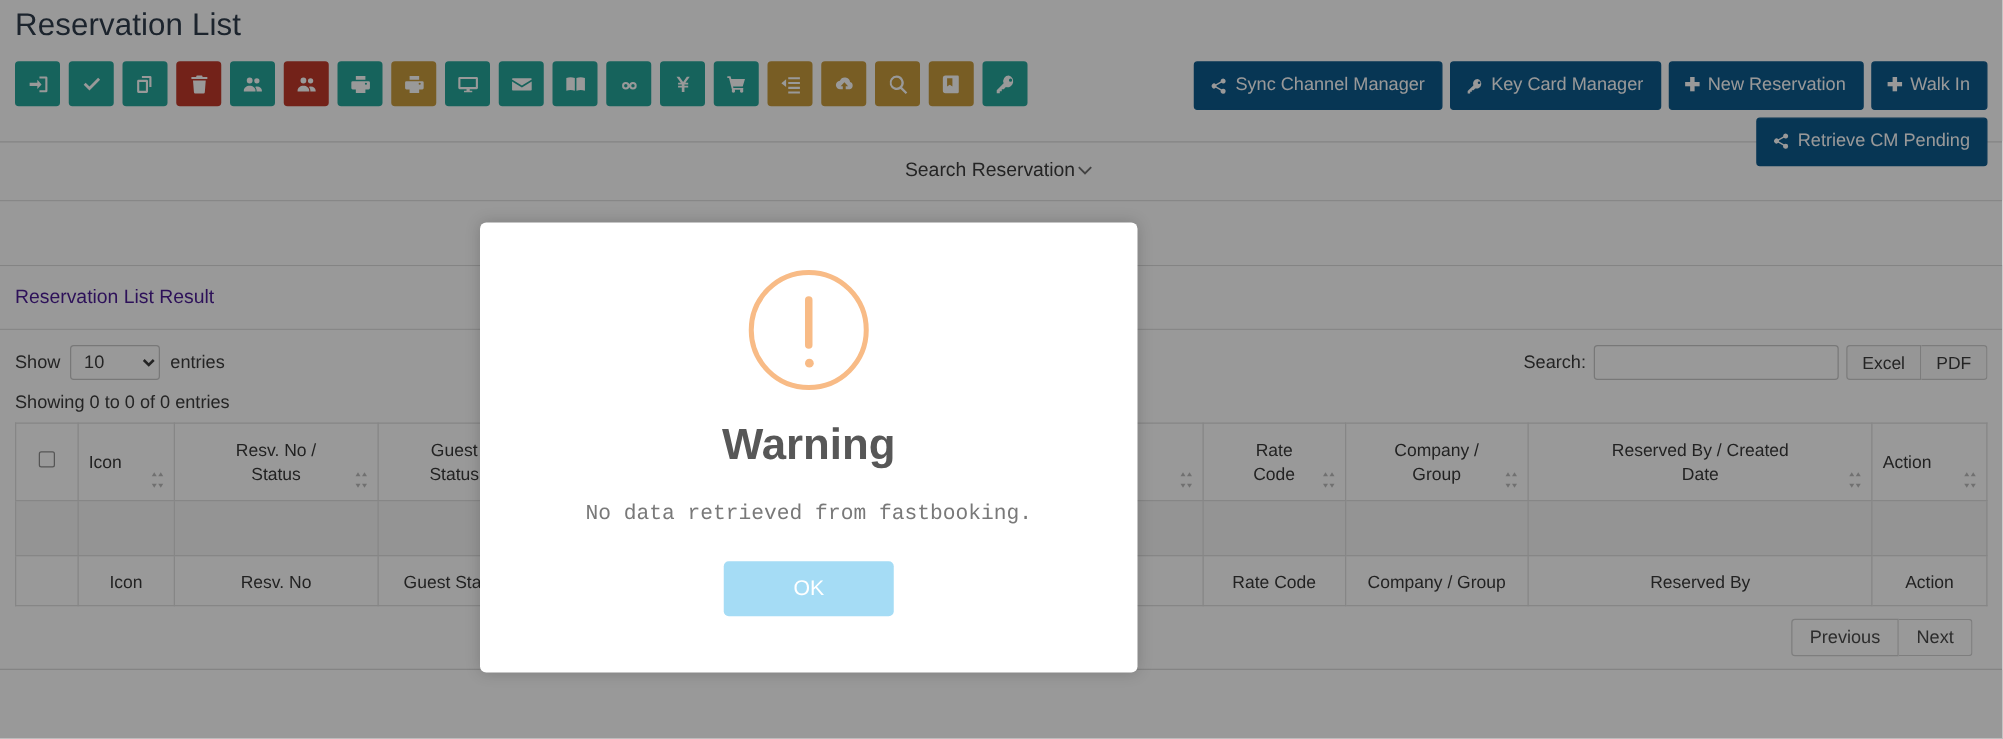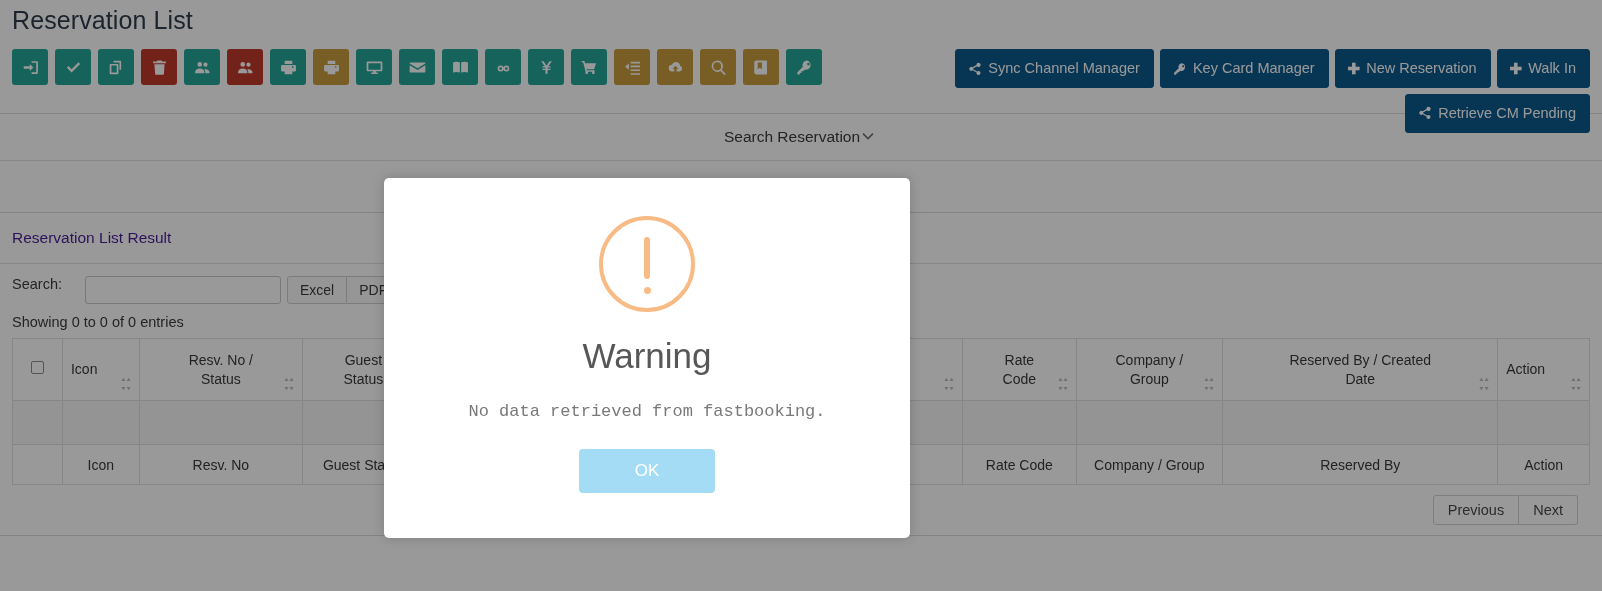--- a/index.html
+++ b/index.html
@@ -156,22 +156,22 @@
   }
   .dt-right {
     display: flex;
     align-items: center;
     gap: 0;
   }
   .dt-filter {
     font-size: 14.5px;
     color: #3c3c3c;
     display: flex;
-    align-items: flex-start;
-    gap: 23px;
+    align-items: center;
+    gap: 6px;
     margin-right: 6px;
   }
   .dt-filter input {
     font-family: "Liberation Sans", sans-serif;
     font-size: 14px;
     height: 28px;
     width: 196px;
     border: 1px solid #c9c9c9;
     border-radius: 3px;
     padding: 3px 6px;
@@ -301,21 +301,21 @@
   }
   .warn-dot {
     width: 7px; height: 7px;
     background: #f8bb86;
     border-radius: 50%;
     margin-top: 8px;
   }
   .modal-title {
     font-size: 35px;
     color: #575757;
-    font-weight: 400;
+    font-weight: 700;
     margin: 0 0 26px 0;
     text-align: center;
   }
   .modal-text {
     font-size: 17px;
     color: #797979;
     text-align: center;
     margin: 0 0 28px 0;
     font-family: Liberation Mono, monospace;
   }
@@ -485,20 +485,25 @@
           </svg>
       </span>
     </div>
     <div class="search-body"></div>
   </div>
 
   <div class="panel" style="border-top:none;">
     <div class="result-head">Reservation List Result</div>
 
     <div class="dt-top">
+      <div class="dt-length">
+        <span>Show</span>
+        <select id="length-select"><option value="10">10</option><option value="25">25</option><option value="50">50</option><option value="100">100</option></select>
+        <span>entries</span>
+      </div>
       <div class="dt-right">
         <div class="dt-filter">
           <span>Search:</span>
           <input type="text" placeholder="" style="">
         </div>
         <div class="dt-btns" id="export-btns">
             <button class="dt-btn">Excel</button>
             <button class="dt-btn">PDF</button>
           </div>
       </div>

